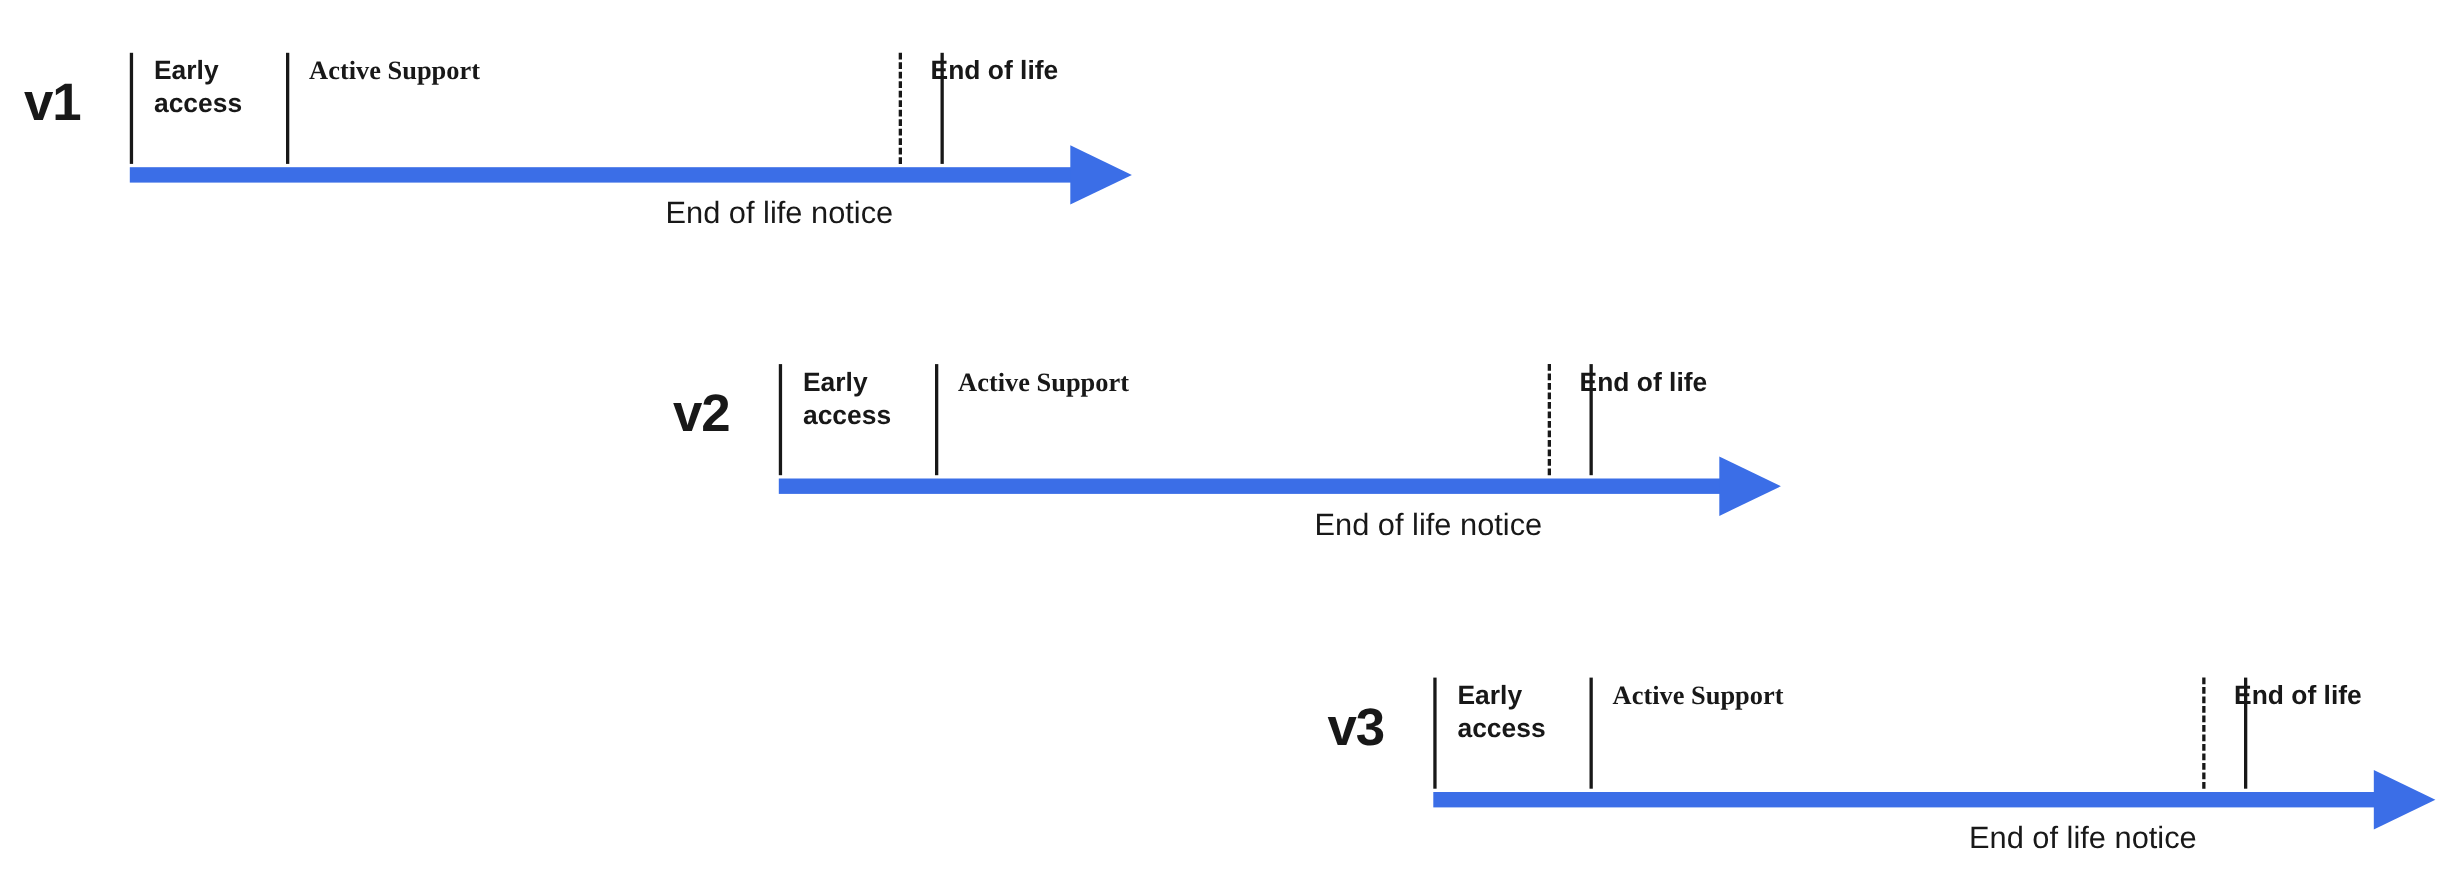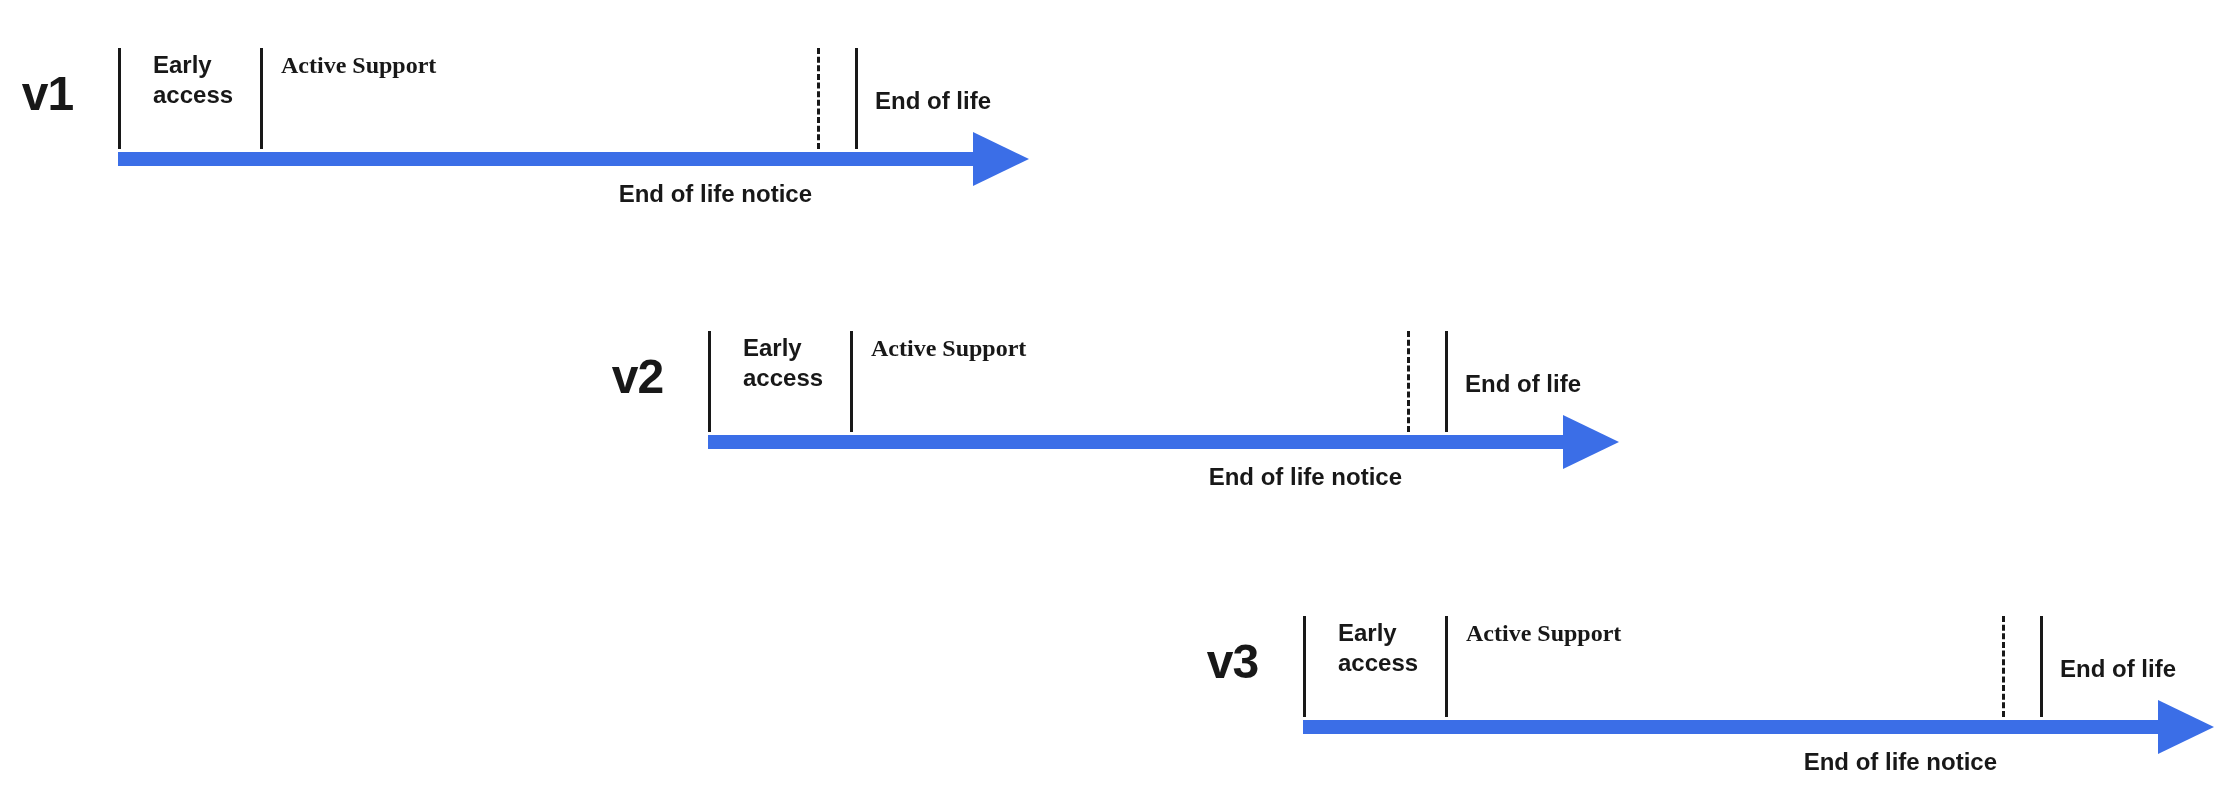--- a/index.html
+++ b/index.html
@@ -55,23 +55,23 @@
     border-left: 3px dashed var(--ink);
   }
   .phase-label {
     position: absolute;
     top: 2px;
     font-size: 24px;
     font-weight: bold;
     line-height: 30px;
     white-space: pre-line;
   }
-  .label-early    { left: 35px;  width: 118px; }
+  .label-early    { left: 22px;  width: 118px; }
   .label-active   { left: 163px; width: 320px; font-family: Liberation Serif, serif; }
-  .label-eol      { left: 757px; width: 200px; margin-top: 36px; }
+  .label-eol      { left: 728px; width: 200px; }
   .arrow-bar {
     position: absolute;
     left: 0;
     top: 104px;
     width: 858px;
     height: 14px;
     background: var(--accent);
   }
   .arrow-head {
     position: absolute;
@@ -82,22 +82,22 @@
     border-top: 27px solid transparent;
     border-bottom: 27px solid transparent;
     border-left: 56px solid var(--accent);
   }
   .eol-notice {
     position: absolute;
     top: 131px;
     left: 380px;
     width: 314px;
     text-align: right;
-    font-size: 24px;
-    font-weight: bold;
+    font-size: 28px;
+    font-weight: normal;
     line-height: 30px;
   }
   .timeline.t1 { left: 118px;  top: 48px; }
   .timeline.t2 { left: 708px;  top: 331px; }
   .timeline.t3 { left: 1303px; top: 616px; }
 </style>
 </head>
 <body>
 
 <div class="canvas">

